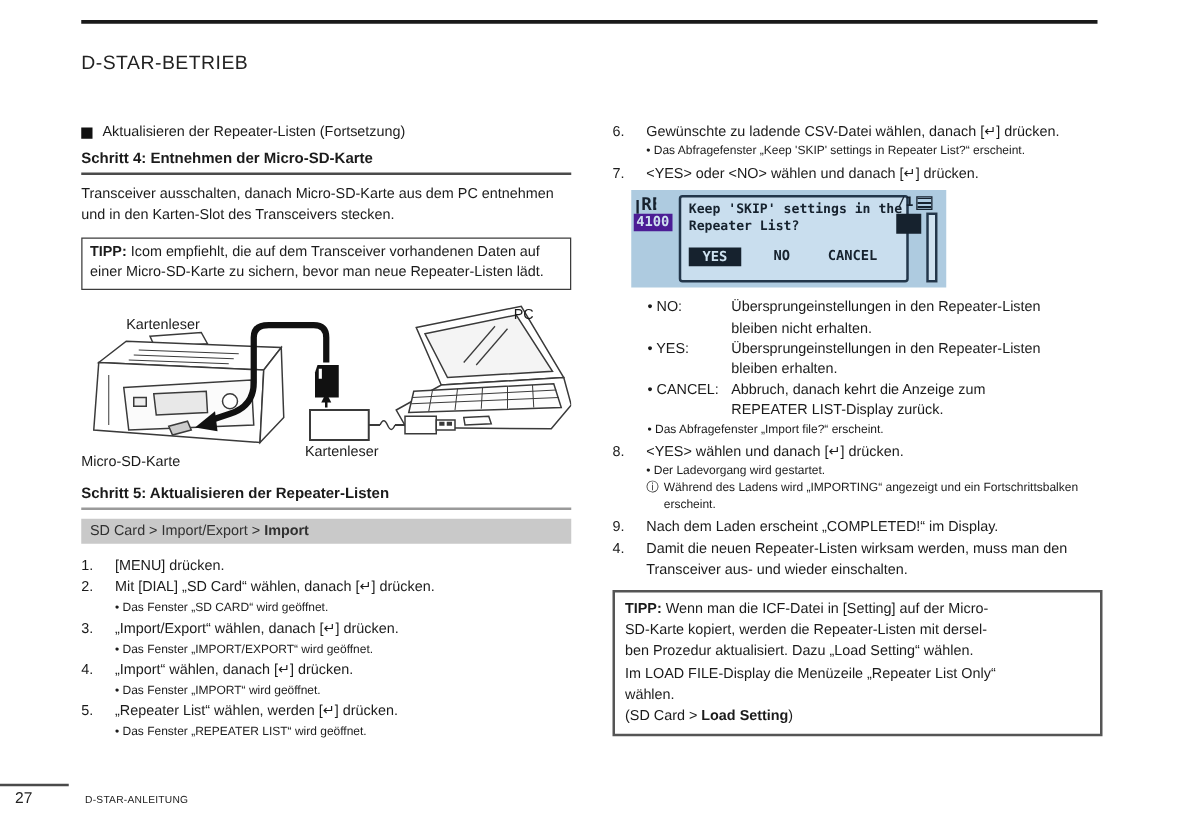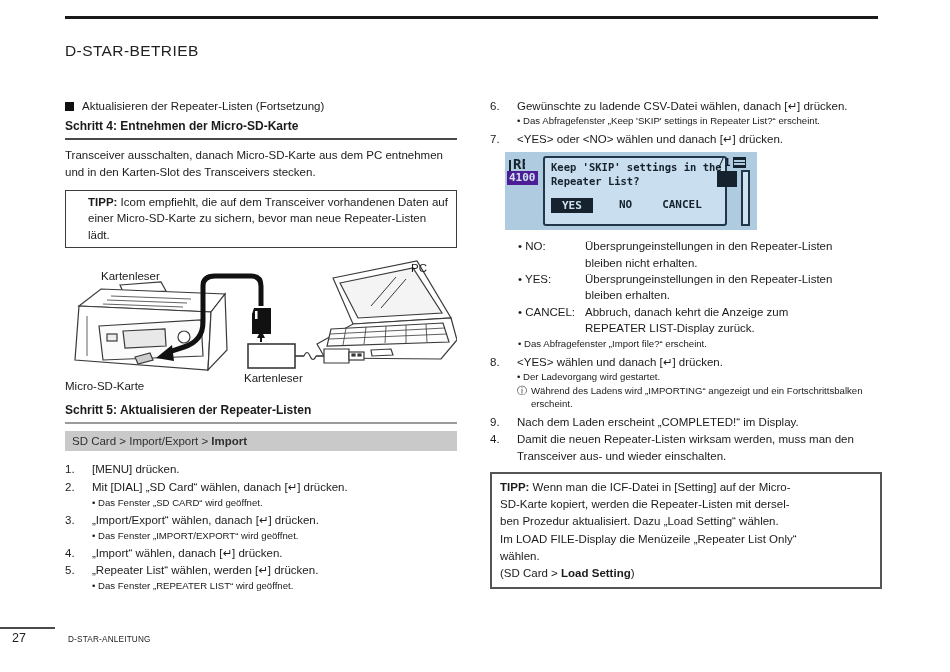--- a/index.html
+++ b/index.html
@@ -16,21 +16,21 @@
   .col-right{left:490px;top:98px;width:392px;}
   .doc{font-size:11.5px;line-height:1.42;}
   .sub{font-size:9.6px;line-height:1.42;color:#1b1b1b;}
   .b{font-weight:bold;}
   
   .section-head{font-size:11.5px;margin-bottom:4px;display:flex;align-items:center;}
   .sq{display:inline-block;width:9px;height:9px;background:#111;margin-right:8px;flex:0 0 auto;}
   .step-head{font-size:12px;font-weight:bold;padding-bottom:3px;margin-bottom:7px;border-bottom:2px solid #4a4a4a;}
   .step-head.gray{border-bottom:2.5px solid #9a9a9a;}
   .para{margin-bottom:10px;}
-  .tipbox{border:1px solid #3c3c3c;padding:3px 6px 4px 22px;margin-bottom:8px;}
+  .tipbox{border:1px solid #3c3c3c;padding:3px 6px 4px 6px;margin-bottom:8px;}
   .menu-path{background:#c9c9c9;color:#303030;padding:2px 7px;margin-bottom:10px;font-size:11.5px;}
   .olist .item{display:flex;margin-bottom:1px;}
   .olist .num{width:27px;flex:0 0 auto;}
   .olist .itxt{flex:1;}
   .olist .sub{margin-left:27px;margin-bottom:2px;}
   .bullet-sub::before{content:"• ";}
   
   .figure{position:relative;height:142px;margin-bottom:4px;}
   .fig-label{position:absolute;font-size:11.5px;white-space:nowrap;}
   
@@ -164,20 +164,21 @@
     <div class="sub bullet-sub">Das Fenster „SD CARD“ wird geöffnet.</div>
     <div class="item">
       <span class="num">3.</span>
       <span class="itxt">„Import/Export“ wählen, danach [↵] drücken.</span>
     </div>
     <div class="sub bullet-sub">Das Fenster „IMPORT/EXPORT“ wird geöffnet.</div>
     <div class="item">
       <span class="num">4.</span>
       <span class="itxt">„Import“ wählen, danach [↵] drücken.</span>
     </div>
+    <div class="sub bullet-sub">Das Fenster „IMPORT“ wird geöffnet.</div>
     <div class="item">
       <span class="num">5.</span>
       <span class="itxt">„Repeater List“ wählen, werden [↵] drücken.</span>
     </div>
     <div class="sub bullet-sub">Das Fenster „REPEATER LIST“ wird geöffnet.</div>
   </div>
 </div>
 
 <div class="abs col-right doc">
 

